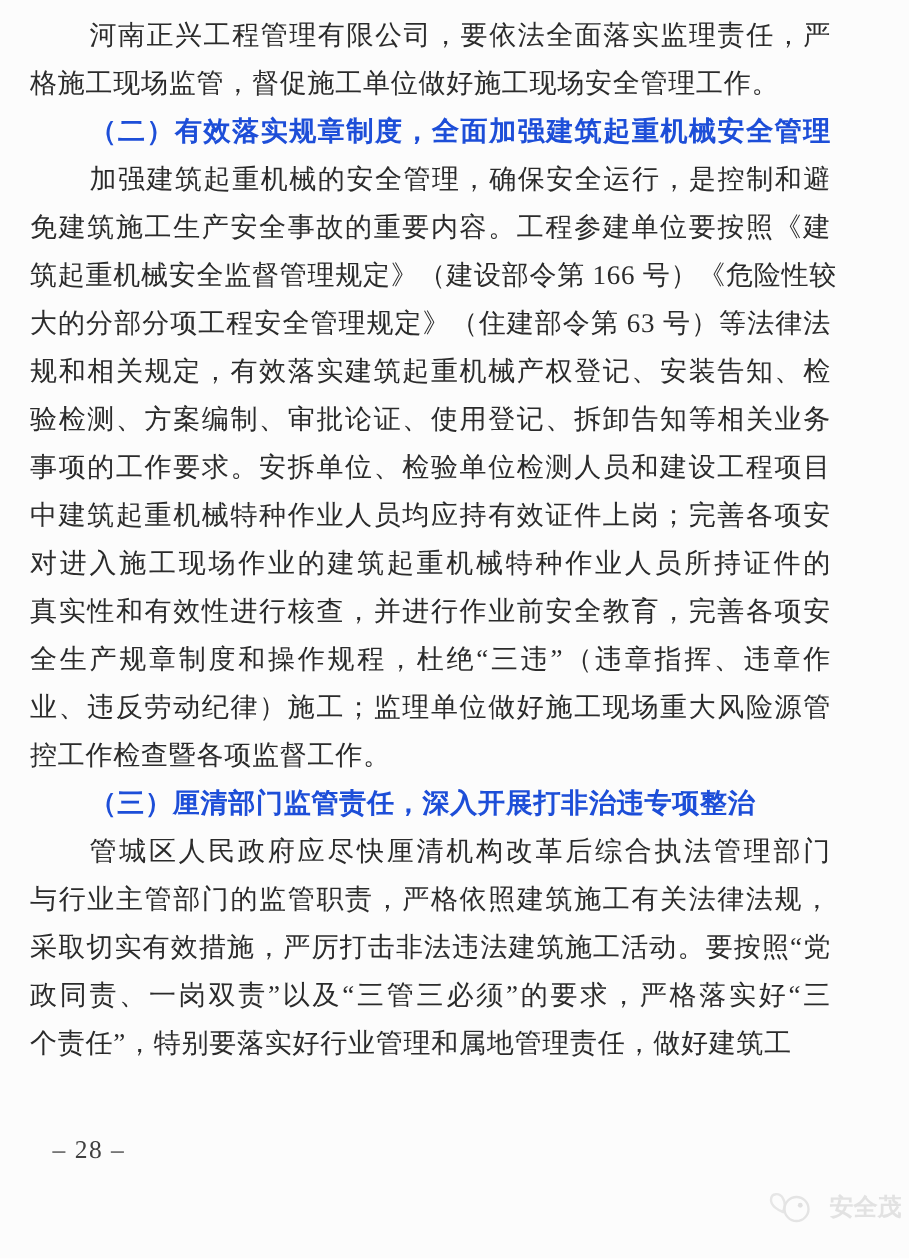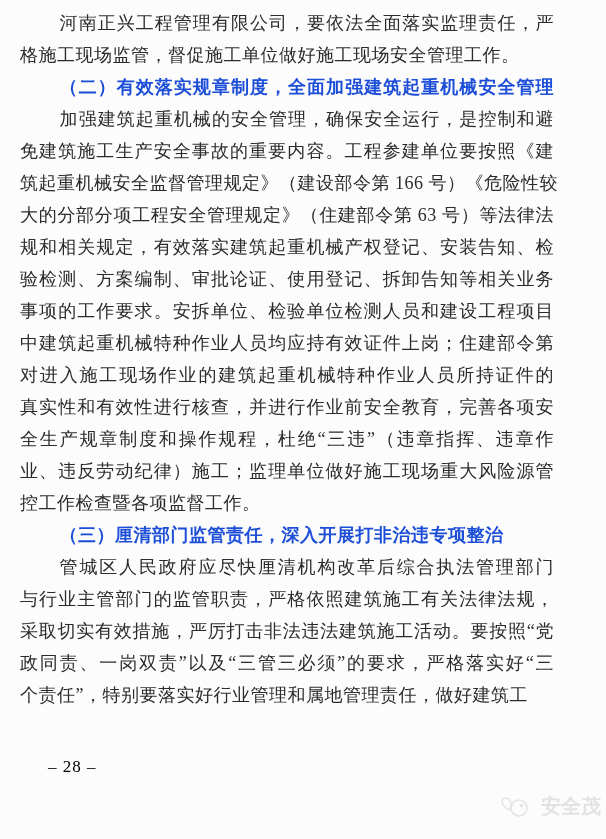--- a/index.html
+++ b/index.html
@@ -27,34 +27,34 @@
     white-space: nowrap;
     text-align: justify;
     text-align-last: justify;
     letter-spacing: 0.5px;
   }
   .line.end { text-align-last: left; }
   .line.indent { text-indent: 2.2em; }
   .line.heading { font-weight: bold; color: #1d4ed8; }
   .page-number {
     position: absolute;
-    left: 48px;
+    left: 35px;
     top: 757px;
     font-size: 17px;
-    color: #000000;
+    color: #404040;
     letter-spacing: 1px;
   }
   .watermark {
     position: absolute;
     right: 5px;
     top: 793px;
     display: flex;
     align-items: center;
     gap: 5px;
-    font-size: 20px;
+    font-size: 16px;
     font-weight: bold;
     color: #e2e2e2;
     user-select: none;
   }
   .wm-icon { display: inline-flex; align-items: center; }
 </style>
 </head>
 <body>
 
 <div class="page">
@@ -63,21 +63,21 @@
     <div class="line indent">河南正兴工程管理有限公司，要依法全面落实监理责任，严</div>
     <div class="line end">格施工现场监管，督促施工单位做好施工现场安全管理工作。</div>
     <div class="line indent heading">（二）有效落实规章制度，全面加强建筑起重机械安全管理</div>
     <div class="line indent">加强建筑起重机械的安全管理，确保安全运行，是控制和避</div>
     <div class="line">免建筑施工生产安全事故的重要内容。工程参建单位要按照《建</div>
     <div class="line">筑起重机械安全监督管理规定》（建设部令第 166 号）《危险性较</div>
     <div class="line">大的分部分项工程安全管理规定》（住建部令第 63 号）等法律法</div>
     <div class="line">规和相关规定，有效落实建筑起重机械产权登记、安装告知、检</div>
     <div class="line">验检测、方案编制、审批论证、使用登记、拆卸告知等相关业务</div>
     <div class="line">事项的工作要求。安拆单位、检验单位检测人员和建设工程项目</div>
-    <div class="line">中建筑起重机械特种作业人员均应持有效证件上岗；住建部令第</div>
+    <div class="line">中建筑起重机械特种作业人员均应持有效证件上岗；完善各项安</div>
     <div class="line">对进入施工现场作业的建筑起重机械特种作业人员所持证件的</div>
     <div class="line">真实性和有效性进行核查，并进行作业前安全教育，完善各项安</div>
     <div class="line">全生产规章制度和操作规程，杜绝“三违”（违章指挥、违章作</div>
     <div class="line">业、违反劳动纪律）施工；监理单位做好施工现场重大风险源管</div>
     <div class="line end">控工作检查暨各项监督工作。</div>
     <div class="line indent heading end">（三）厘清部门监管责任，深入开展打非治违专项整治</div>
     <div class="line indent">管城区人民政府应尽快厘清机构改革后综合执法管理部门</div>
     <div class="line">与行业主管部门的监管职责，严格依照建筑施工有关法律法规，</div>
     <div class="line">采取切实有效措施，严厉打击非法违法建筑施工活动。要按照“党</div>
     <div class="line">政同责、一岗双责”以及“三管三必须”的要求，严格落实好“三</div>

